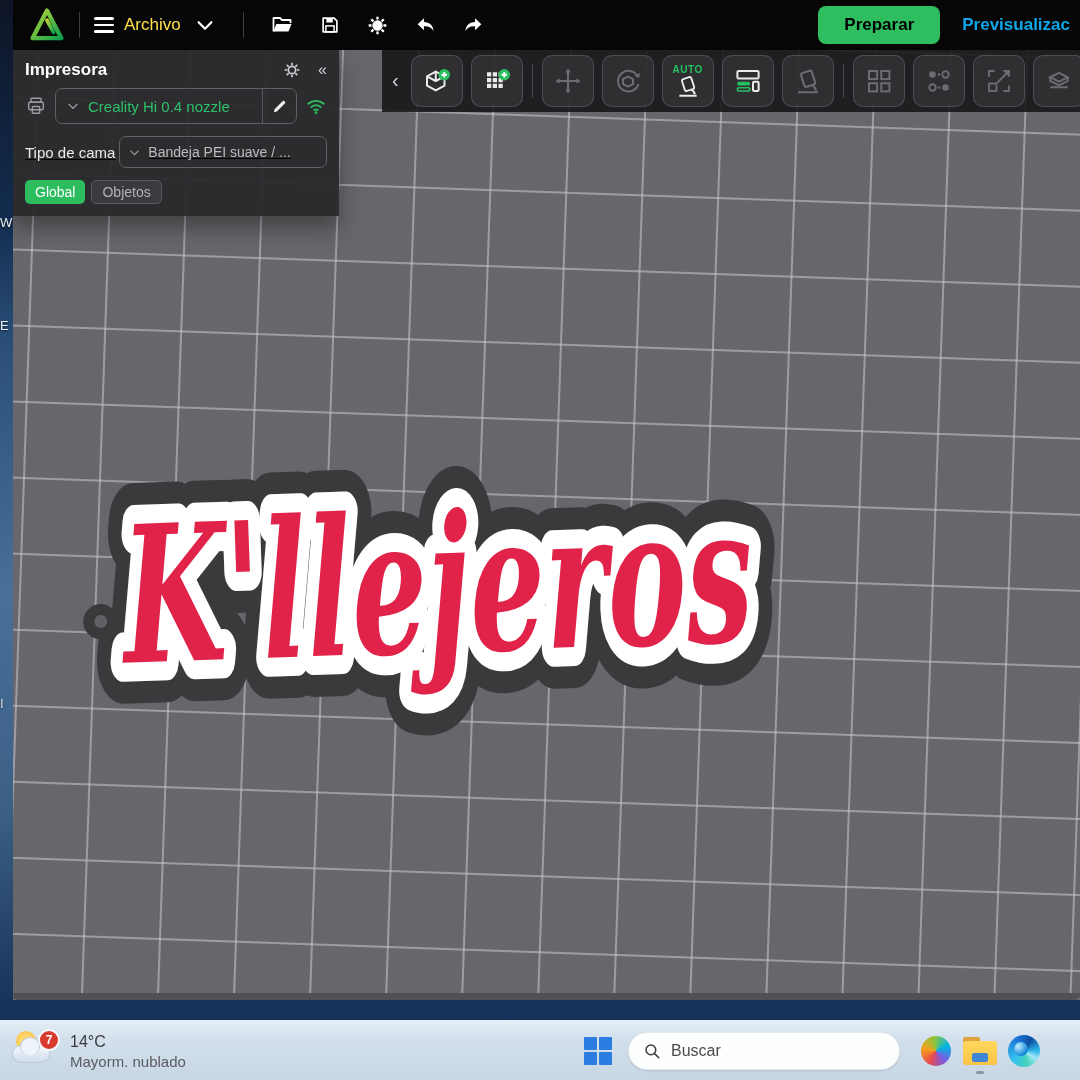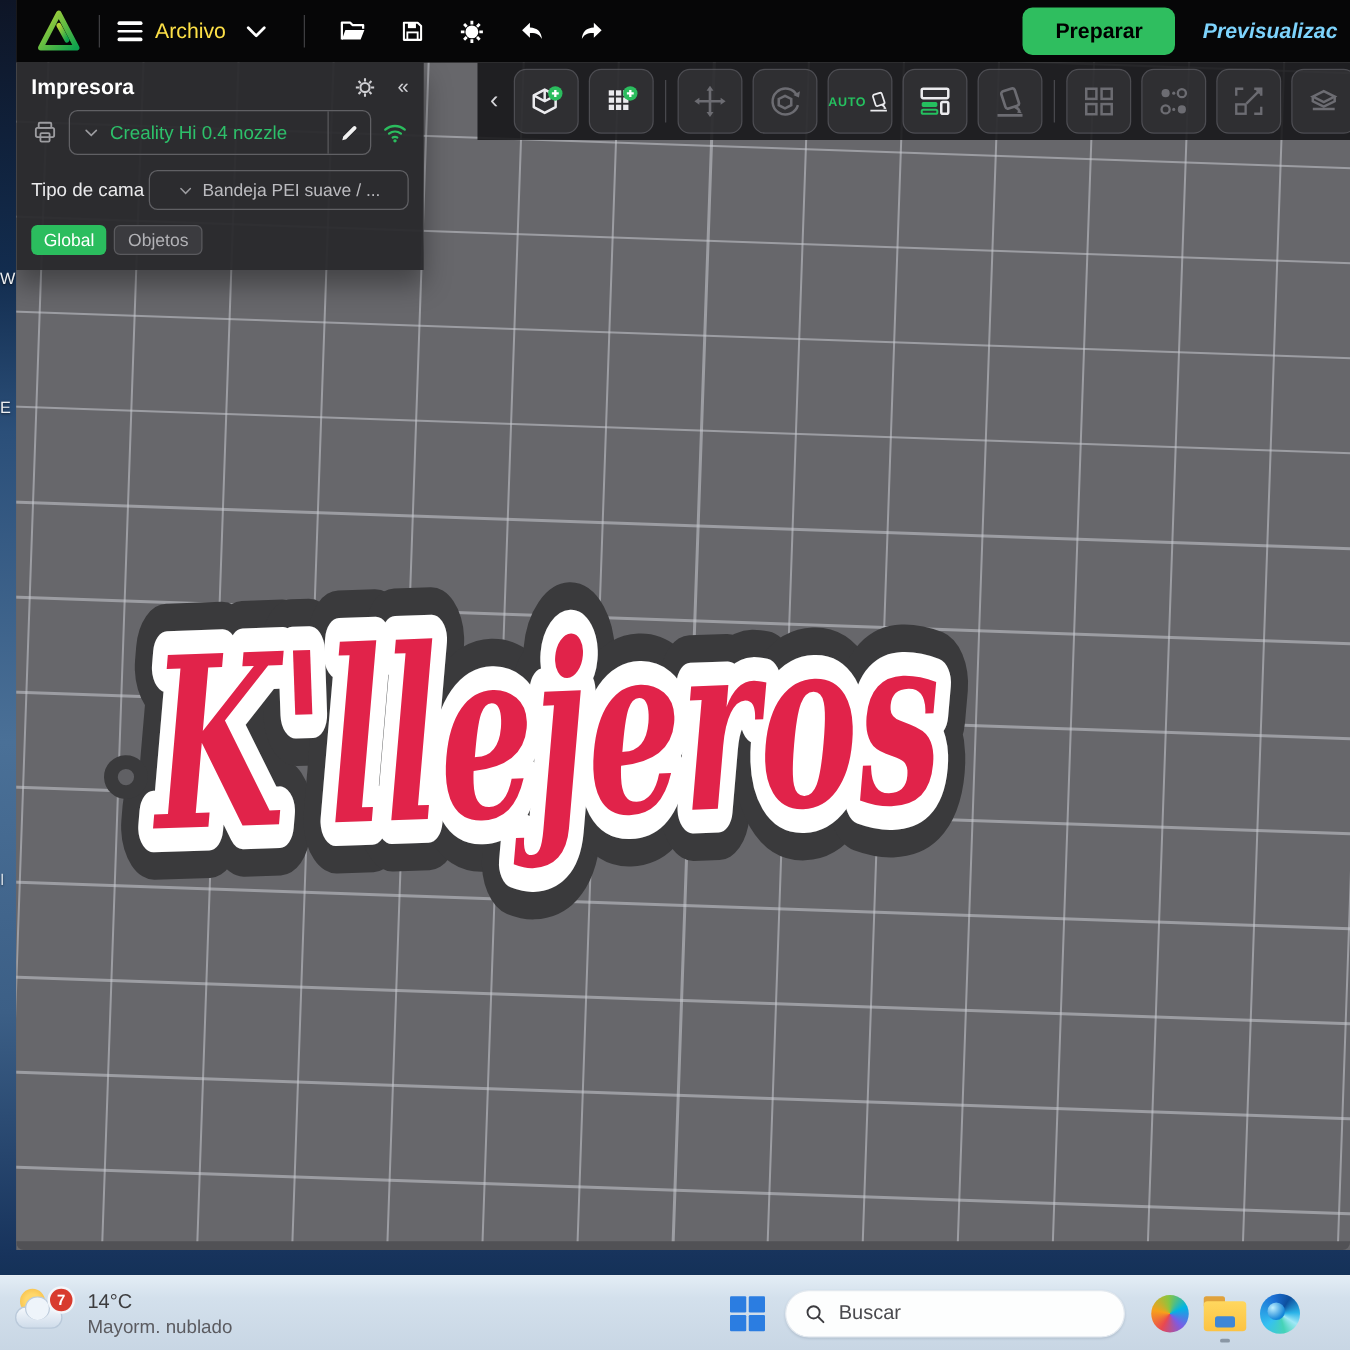--- a/index.html
+++ b/index.html
@@ -23,42 +23,42 @@
   .menu-group { display:flex; align-items:center; gap:10px; cursor:pointer; }
   .hamburger { display:flex; flex-direction:column; gap:4px; }
   .hamburger i { display:block; width:20px; height:2.6px; background:#fff; border-radius:2px; }
   .menu-label { font-size:17px; color:#fde047; }
   .tb-chevron { margin-left:26px; }
   .tb-btn { width:34px; height:34px; display:flex; align-items:center; justify-content:center;
             color:#f0f0f2; margin:0 7px; cursor:pointer; }
   .tb-spacer { flex:1; }
   .prepare-btn { background:#2fbe5f; color:#000000; font-weight:bold; font-size:17px;
                  border:none; border-radius:8px; padding:9px 26px; margin-right:22px; cursor:pointer; }
-  .preview-tab { color:#7dd3fc; font-weight:bold; font-size:17px; white-space:nowrap; cursor:pointer;font-style:italic; }
+  .preview-tab { color:#0ea5e9; font-weight:bold; font-size:17px; white-space:nowrap; cursor:pointer; }
 
   
   .viewport { position:absolute; top:50px; left:0; right:0; bottom:0; overflow:hidden;
               background:#67676b; border-radius:0 0 6px 6px; }
   .grid { position:absolute; left:-8%; top:-10%; width:120%; height:118%;
           transform:rotate(2deg);
           background-image:
             repeating-linear-gradient(0deg, rgba(200,202,208,.55) 0 2px, transparent 2px 76px),
             repeating-linear-gradient(90deg, rgba(200,202,208,.55) 0 2px, transparent 2px 76px);
           background-position:18px 30px; }
   .plate-edge { position:absolute; left:0; right:0; bottom:0; height:7px; background:#515155; }
 
   
   .model-svg { position:absolute; left:25px; top:350px; }
 
   
   .toolbar2 { position:absolute; top:0; left:369px; right:-2px; height:62px;
               background:rgba(22,22,24,.88); display:flex; align-items:center; padding:0 6px; }
   .t2-collapse { color:#d6d6da; font-size:20px; line-height:1; padding:0 8px 3px 4px; cursor:pointer; }
   .tile { width:52px; height:52px; margin:0 4px; border:1px solid rgba(130,130,136,.38);
-          border-radius:10px; background:rgba(60,60,63,.55); display:flex; flex-direction:row;
+          border-radius:10px; background:rgba(60,60,63,.55); display:flex; flex-direction:column;
           align-items:center; justify-content:center; cursor:pointer; flex:none; }
   .tile.enabled { color:#ebebee; }
   .tile.disabled { color:#6c6c72; cursor:default; }
   .tile .auto-cap { font-size:10px; font-weight:bold; color:#25c05f; letter-spacing:.5px; margin-bottom:-2px; }
   .t2-divider { width:1px; height:34px; background:rgba(140,140,146,.38); margin:0 5px; flex:none; }
 
   
   .panel { position:absolute; top:0; left:0; width:326px; background:rgba(41,41,44,.95);
            padding:10px 12px 12px 12px; box-shadow:0 12px 20px rgba(0,0,0,.35); }
   .panel-head { display:flex; align-items:center; }
@@ -68,24 +68,24 @@
   .panel-collapse { color:#cfcfd3; font-size:16px; cursor:pointer; }
   .printer-row { display:flex; align-items:center; margin-top:8px; gap:8px; }
   .printer-glyph { color:#9c9ca0; display:flex; }
   .printer-select { flex:1; height:36px; border:1px solid #606064; border-radius:7px;
                     display:flex; align-items:center; padding:0 0 0 10px; cursor:pointer; }
   .printer-select .chev { color:#9c9ca0; display:flex; }
   .printer-name { color:#2dc06a; font-size:15px; margin-left:8px; flex:1; white-space:nowrap; overflow:hidden; }
   .edit-btn { width:34px; height:34px; display:flex; align-items:center; justify-content:center;
               border-left:1px solid #58585c; color:#f2f2f2; cursor:pointer; }
   .wifi { display:flex; cursor:pointer; }
-  .bed-row { display:flex; align-items:center; margin-top:12px; gap:4px; }
+  .bed-row { display:flex; align-items:center; margin-top:12px; gap:4px;text-decoration:underline; }
   .bed-label { color:#eaeaec; font-size:15px; white-space:nowrap; }
   .bed-select { flex:1; height:32px; border:1px solid #606064; border-radius:7px;
-                display:flex; align-items:center; padding:0 8px; cursor:pointer;justify-content:center; }
+                display:flex; align-items:center; padding:0 8px; cursor:pointer; }
   .bed-value { color:#bcbcc0; font-size:14px; margin-left:7px; white-space:nowrap; overflow:hidden; }
   .scope-row { display:flex; align-items:center; margin-top:12px; gap:6px; }
   .tab-global { background:#2bbd5e; color:#fff; font-size:14px; padding:4px 10px; border-radius:5px; cursor:pointer; }
   .tab-objects { background:#3b3b3f; color:#b2b2b6; font-size:14px; padding:3px 10px;
                  border:1px solid #5a5a5e; border-radius:5px; cursor:pointer; }
 
   
   .taskbar { position:absolute; left:0; bottom:0; width:1080px; height:60px;
              background:linear-gradient(180deg,#e3edf5 0%,#d3e0ec 30%,#c8d6e4 100%);
              border-top:1px solid rgba(255,255,255,.6); }

